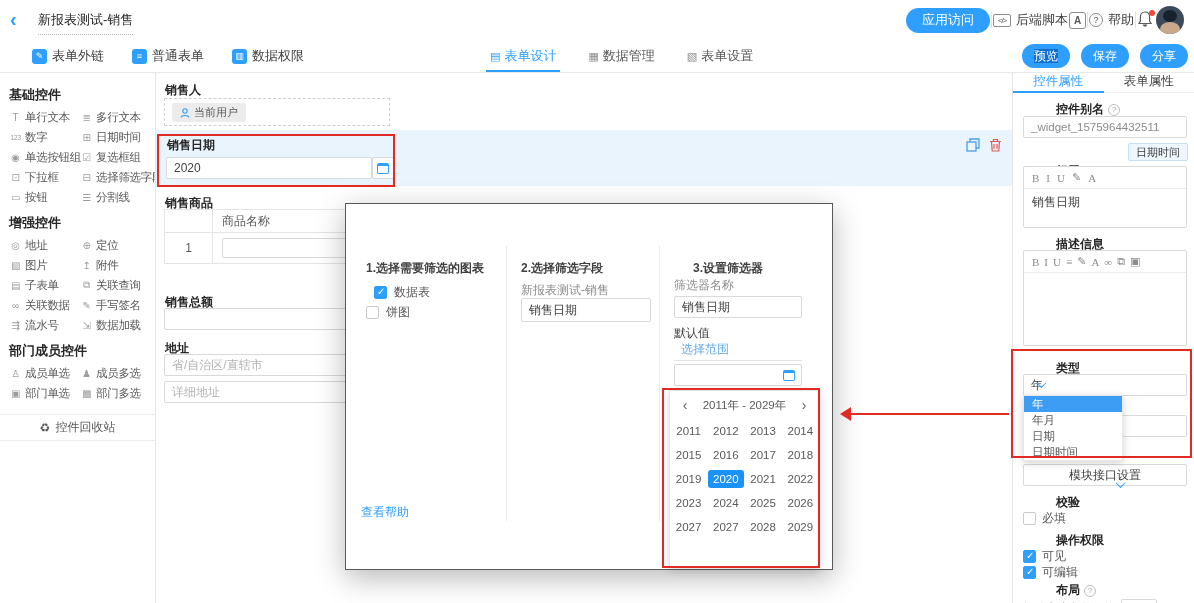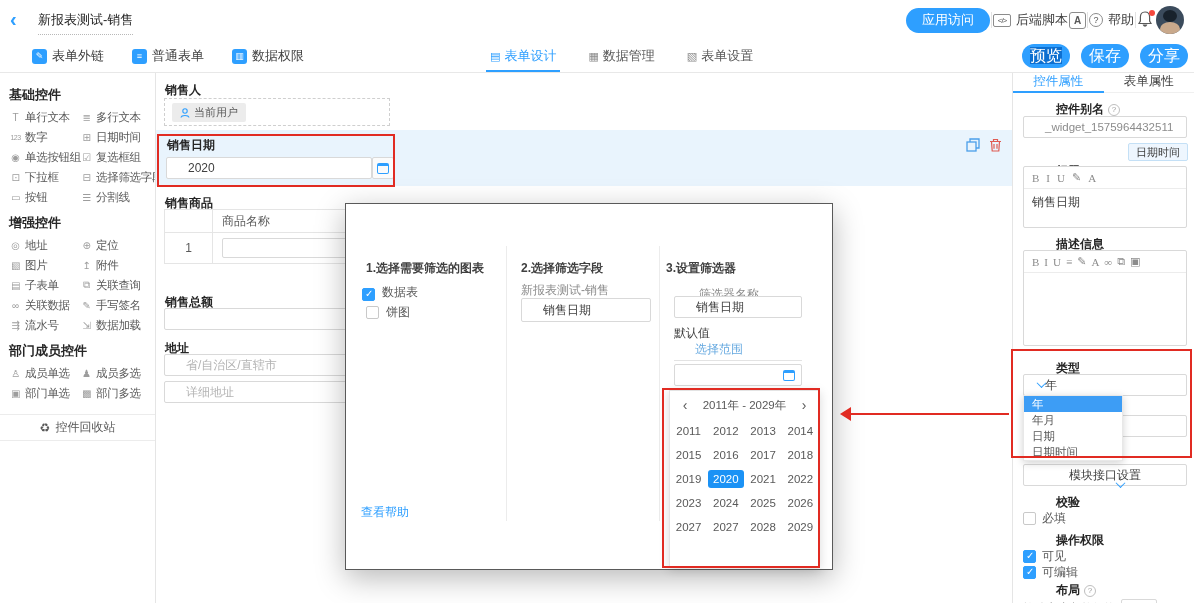--- a/index.html
+++ b/index.html
@@ -29,38 +29,38 @@
   .tb-links { position:absolute; left:32px; top:0; height:32px; display:flex; align-items:center; gap:28px; }
   .tb-link { display:flex; align-items:center; gap:5px; font-size:13px; color:#404040; cursor:pointer; }
   .tb-ic { display:inline-flex; align-items:center; justify-content:center; width:15px; height:15px; border-radius:3px; background:#2e9fff; color:#fff; font-size:9px; }
   .tb-tabs { position:absolute; left:490px; top:0; height:32px; display:flex; gap:32px; }
   .tb-tab { position:relative; display:flex; align-items:center; gap:4px; font-size:13px; color:#595959; cursor:pointer; }
   .tb-tab .tic { font-size:11px; color:#8c8c8c; }
   .tb-tab.active { color:#2e9fff; }
   .tb-tab.active .tic { color:#2e9fff; }
   .tb-tab.active::after { content:""; position:absolute; left:-4px; right:-4px; bottom:0; height:2px; background:#2e9fff; }
   .tb-actions { position:absolute; right:6px; top:4px; display:flex; gap:11px; }
-  .act-btn { width:48px; height:24px; border:none; border-radius:12px; background:#2e9fff; color:#fff; font-size:16px; cursor:pointer; }
+  .act-btn { width:48px; height:24px; border:none; border-radius:12px; background:#2e9fff; color:#fff; font-size:12px; cursor:pointer; }
   .act-btn .selbg { background:#0d6fd0; }
 
   
   .sidebar { position:absolute; left:0; top:73px; width:156px; height:530px; background:#fff; border-right:1px solid #e5e5e5; padding-top:6px; overflow:hidden; }
   .sb-title { margin:7px 0 4px 9px; font-size:13px; font-weight:bold; color:#262626; line-height:17px; }
   .sb-grid { display:grid; grid-template-columns:71px auto; margin-left:9px; }
   .sb-item { height:20px; display:flex; align-items:center; gap:3px; font-size:11.5px; letter-spacing:-0.3px; color:#595959; white-space:nowrap; cursor:pointer; }
   .sb-ic { width:13px; text-align:center; font-size:10px; color:#9d9d9d; flex:0 0 13px; }
   .recycle { margin-top:11px; height:27px; border-top:1px solid #ececec; border-bottom:1px solid #ececec; display:flex; align-items:center; justify-content:center; gap:5px; font-size:12px; color:#595959; cursor:pointer; }
 
   
   .canvas { position:absolute; left:156px; top:73px; width:856px; height:530px; background:#fff; }
   .f-label { font-weight:bold; font-size:12px; color:#262626; }
   .dash-box { position:absolute; left:8px; top:25px; width:226px; height:28px; border:1px dashed #cfcfcf; }
   .chip { position:absolute; left:7px; top:4px; height:19px; padding:0 8px; background:#ececec; border-radius:2px; display:flex; align-items:center; gap:4px; font-size:11px; color:#595959; }
   .sel-row { position:absolute; left:0; top:57px; width:856px; height:56px; background:#e9f4fd; }
-  .inputbox { background:#fff; border:1px solid #d9d9d9; border-radius:2px; font-size:12px; color:#404040; display:flex; align-items:center; padding-left:21px; }
+  .inputbox { background:#fff; border:1px solid #d9d9d9; border-radius:2px; font-size:12px; color:#404040; display:flex; align-items:center; padding-left:7px; }
   .ph { color:#b3b3b3; }
   .cal { width:12px; height:11px; border:1.5px solid #2e9fff; border-top-width:3.5px; border-radius:2px; }
   .chev { width:7px; height:7px; border-right:1.5px solid #2e9fff; border-bottom:1.5px solid #2e9fff; transform:rotate(45deg) translate(-1px,-1px); }
   .rowicons { position:absolute; top:8px; right:10px; display:flex; gap:9px; }
   .prod-table { position:absolute; left:8px; top:136px; width:412px; border:1px solid #e5e5e5; background:#fff; }
   .pt-head { height:23px; display:flex; border-bottom:1px solid #e5e5e5; }
   .pt-c1 { width:48px; border-right:1px solid #e5e5e5; display:flex; align-items:center; justify-content:center; color:#595959; }
   .pt-c2 { flex:1; display:flex; align-items:center; padding-left:9px; color:#595959; }
   .pt-row { height:30px; display:flex; }
 
@@ -447,39 +447,39 @@
       <span class="inputbox" style="width:36px;height:18px;"></span>
     </div>
   </div>
 
   <div class="modal">
     <div class="m-vdiv" style="left:160px;"></div>
     <div class="m-vdiv" style="left:313px;"></div>
 
     <div class="m-step" style="left:20px;">1.选择需要筛选的图表</div>
     <div>
-        <div class="m-cbrow" style="left:16px;top:80px;align-items:flex-end;">
+        <div class="m-cbrow" style="left:28px;top:80px;">
      <span class="cb checked"></span>
      <span>数据表</span>
         </div>
         <div class="m-cbrow" style="left:20px;top:100px;">
      <span class="cb"></span>
      <span>饼图</span>
         </div>
       </div>
 
     <div class="m-step" style="left:175px;">2.选择筛选字段</div>
     <div class="m-grey" style="left:175px;top:78px;">新报表测试-销售</div>
     <div class="inputbox" style="position:absolute;left:175px;top:94px;width:130px;height:24px;">
       <span>销售日期</span>
       <span class="chev" style="position:absolute;left:288px;top:102px;"></span>
     </div>
 
-    <div class="m-step" style="left:320px;">3.设置筛选器</div>
-    <div class="m-grey" style="left:328px;top:82px;margin-left:25px;">筛选器名称</div>
+    <div class="m-step" style="left:347px;">3.设置筛选器</div>
+    <div class="m-grey" style="left:328px;top:73px;">筛选器名称</div>
     <div class="inputbox" style="position:absolute;left:328px;top:92px;width:128px;height:22px;">销售日期</div>
     <div class="m-grey" style="left:328px;top:121px;color:#404040;">默认值</div>
     <div class="inputbox" style="position:absolute;left:328px;top:135px;width:128px;height:22px;border:none;border-bottom:1px solid #e3e3e3;border-radius:0;color:#66a9e0;">
       <span>选择范围</span>
       <span class="chev" style="position:absolute;left:443px;top:142px;"></span>
     </div>
     <div class="inputbox" style="position:absolute;left:328px;top:160px;width:128px;height:22px;">
       <span class="cal" style="position:absolute;right:6px;top:5px;"></span>
     </div>
 

